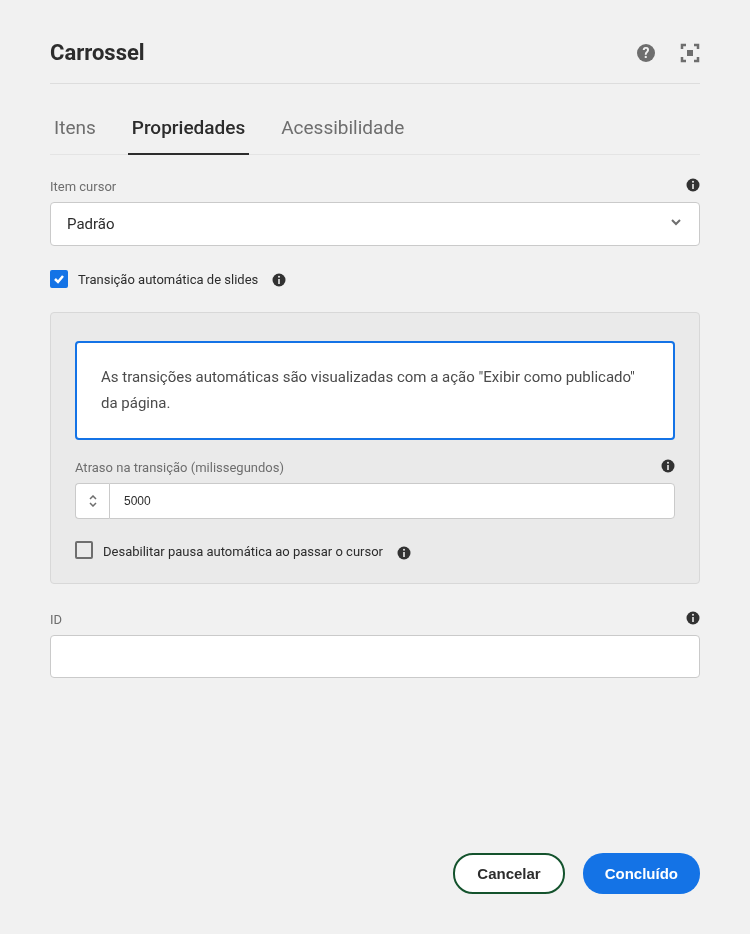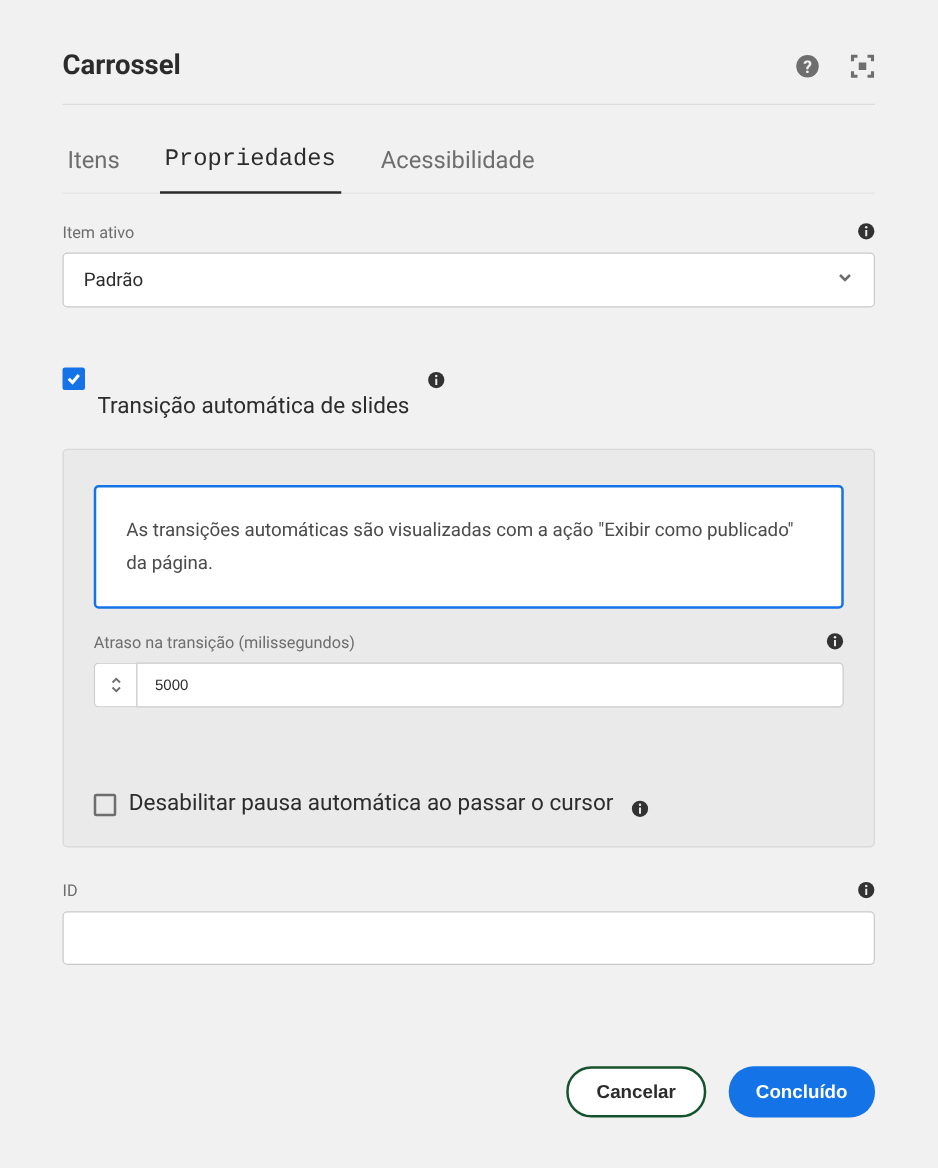--- a/index.html
+++ b/index.html
@@ -47,21 +47,20 @@
     font-size: 19px;
     color: #6e6e6e;
     cursor: pointer;
     border-bottom: 2px solid transparent;
     margin-bottom: -1px;
   }
   .tab.active {
     color: #2c2c2c;
     font-weight: 500;
     border-bottom: 2px solid #2c2c2c;
-    font-family: Liberation Mono, monospace;
   }
   .field-group {
     margin-top: 24px;
     position: relative;
   }
   .field-label {
     font-size: 13px;
     color: #6e6e6e;
     margin-bottom: 8px;
     display: block;
@@ -104,23 +103,22 @@
     cursor: pointer;
   }
   .checkbox.checked {
     background: #1473e6;
   }
   .checkbox.unchecked {
     border-color: #6e6e6e;
     background: transparent;
   }
   .checkbox-label {
-    font-size: 18px;
-    color: #2c2c2c;
-    margin-top: 44px;
+    font-size: 13px;
+    color: #2c2c2c;
   }
   .info-icon-inline {
     width: 14px;
     height: 14px;
     color: #323232;
     margin-left: 4px;
   }
   .panel {
     background: #eaeaea;
     border: 1px solid #d8d8d8;
@@ -233,21 +231,21 @@
 </div>
 
 <div class="field-group">
   <span class="info-icon-right">
     <svg width="14" height="14" viewBox="0 0 14 14">
         <circle cx="7" cy="7" r="6.5" fill="#323232"></circle>
         <rect x="6.2" y="6" width="1.6" height="5" fill="#eaeaea"></rect>
         <circle cx="7" cy="3.8" r="1" fill="#eaeaea"></circle>
       </svg>
   </span>
-  <label class="field-label">Item ativo</label>
+  <label class="field-label">Item cursor</label>
   <div class="select">
     <span>Padrão</span>
     <span>
       <svg width="14" height="14" viewBox="0 0 14 14" fill="none" stroke="#6e6e6e" stroke-width="2">
           <path d="M3 5 L7 9 L11 5"></path>
         </svg>
     </span>
   </div>
 </div>
 

